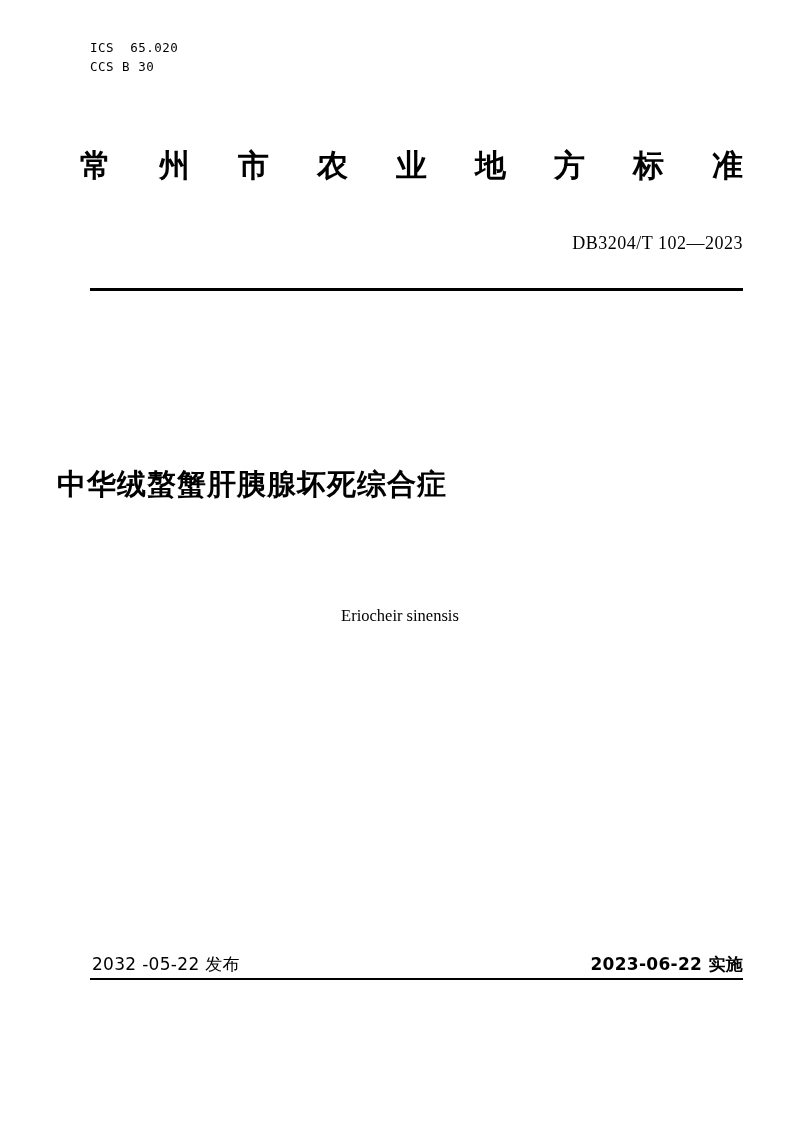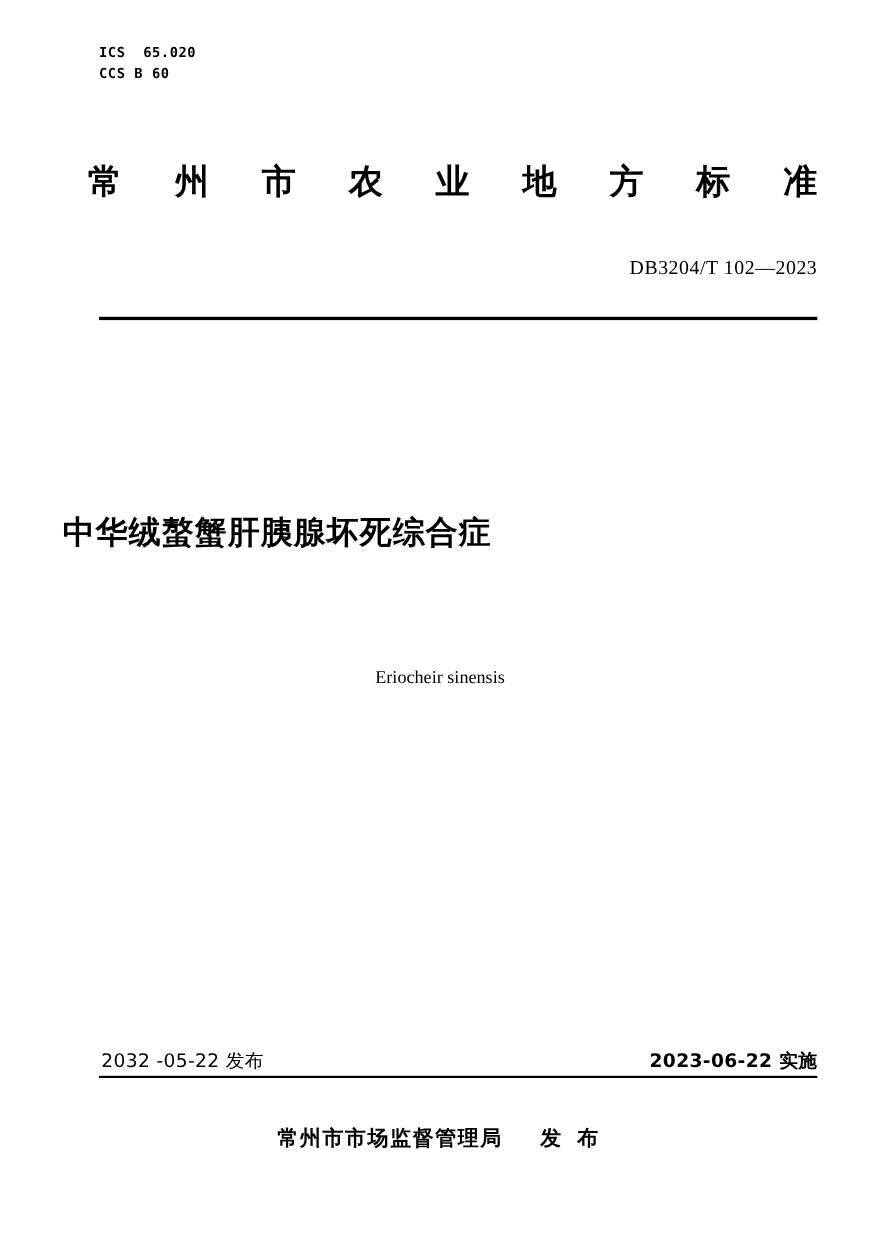--- a/index.html
+++ b/index.html
@@ -26,21 +26,21 @@
   
   .ics-block {
     position: absolute;
     left: 90px;
     top: 38px;
     font-family: "DejaVu Sans Mono", monospace;
     font-size: 12.5px;
     letter-spacing: 0.5px;
     line-height: 19px;
     color: #000;
-    font-weight: 700;
+    font-weight: 400;
   }
   .ics-line { white-space: pre; }
 
   .std-number-big {
     position: absolute;
     right: 57px;
     top: 62px;
     font-family: "Liberation Serif", serif;
     font-weight: bold;
     font-size: 52px;
@@ -151,21 +151,21 @@
     letter-spacing: 4px;
   }
 </style>
 </head>
 <body>
 
 <div class="page">
 
   <div class="ics-block">
     <div class="ics-line">ICS  65.020</div>
-    <div class="ics-line">CCS B 60</div>
+    <div class="ics-line">CCS B 30</div>
   </div>
 
 
   <div class="org-title">
     <span>常</span>
     <span>州</span>
     <span>市</span>
     <span>农</span>
     <span>业</span>
     <span>地</span>
@@ -184,17 +184,14 @@
 
   <div class="title-en">
     <br>
     <span class="italic">Eriocheir sinensis</span>
   </div>
 
   <div class="date-left">2032 -05-22 发布</div>
   <div class="date-right">2023-06-22 实施</div>
   <div class="rule-bottom"></div>
 
-  <div class="publisher">
-    <span>常州市市场监督管理局</span><span class="pub-word">发 布</span>
-  </div>
 
 </div>
 
 </body></html>

